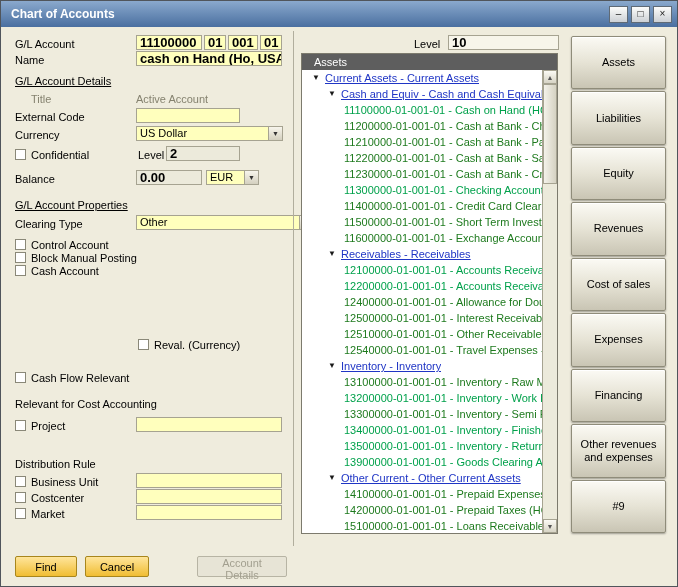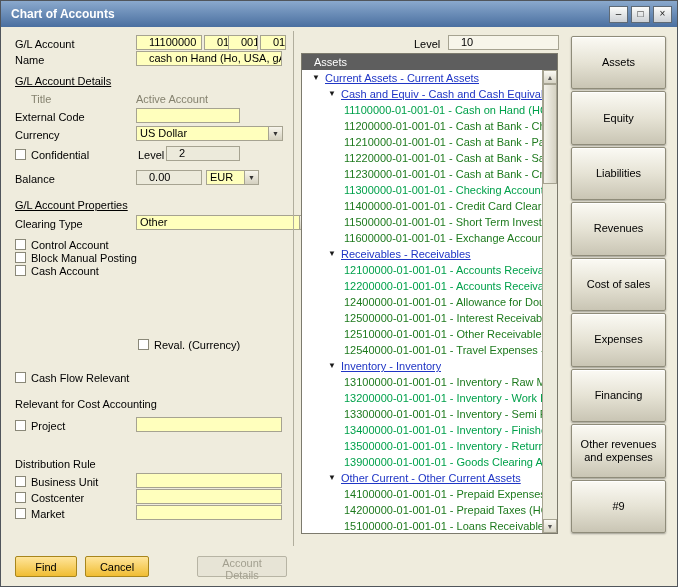--- a/index.html
+++ b/index.html
@@ -7,21 +7,21 @@
   .window{position:absolute;left:0;top:0;width:678px;height:587px;background:#efecdd;border:1px solid #50555b;box-sizing:border-box;}
   
   .titlebar{position:absolute;left:0;top:0;right:0;height:26px;background:linear-gradient(#8aa9cd,#4a6fa0);display:flex;align-items:center;padding:0 5px;box-sizing:border-box;gap:28px;}
   .title{color:#fff;font-weight:bold;font-size:12px;padding-left:5px;}
   .win-controls{margin-left:auto;display:flex;gap:3px;}
   .winbtn{width:19px;height:17px;border:1px solid #5f6a75;background:linear-gradient(#fcfcfa,#ccd0d5);font-size:10px;line-height:14px;text-align:center;padding:0;color:#222;font-family:inherit;cursor:pointer;}
   
   .lbl{position:absolute;font-size:11px;line-height:13px;color:#000;white-space:nowrap;}
   .muted{color:#85826f;}
   .section{text-decoration:underline;}
-  .fld{position:absolute;height:15px;box-sizing:border-box;border:1px solid #a6a391;font-size:11px;line-height:13px;padding:0 12px;background:#fff;overflow:hidden;white-space:nowrap;}
+  .fld{position:absolute;height:15px;box-sizing:border-box;border:1px solid #a6a391;font-size:13px;line-height:13px;padding:0 3px;background:#fff;overflow:hidden;white-space:nowrap;font-weight:bold;}
   .yellow{background:#ffffbd;}
   .grayf{background:#eceadb;}
   .whitef{background:#f7f5ea;}
   .chk{position:absolute;width:11px;height:11px;background:#fff;border:1px solid #8a8878;box-sizing:border-box;}
   .dd{position:absolute;display:flex;border:1px solid #a6a391;background:#ffffbd;height:15px;box-sizing:border-box;}
   .dd-val{flex:1;padding:0 3px;font-size:11px;line-height:13px;overflow:hidden;white-space:nowrap;}
   .dd-btn{width:13px;flex:none;background:linear-gradient(#f7f5ec,#d4d0bf);border-left:1px solid #a6a391;font-size:7px;text-align:center;line-height:13px;color:#333;cursor:pointer;}
   .divider{position:absolute;left:292px;top:30px;width:1px;height:515px;background:#b1ae9d;}
   
   .tree{position:absolute;left:300px;top:52px;width:257px;height:481px;background:#fff;border:1px solid #7c7a6d;box-sizing:border-box;}
@@ -268,23 +268,23 @@
       <div class="sb-btn">▲</div>
       <div class="sb-thumb"></div>
       <div class="sb-btn">▼</div>
     </div>
   </div>
 
   <div class="drawers">
 
       <button class="drawer"><span>Assets</span></button>
 
+      <button class="drawer"><span>Liabilities</span></button>
+
       <button class="drawer"><span>Equity</span></button>
-
-      <button class="drawer"><span>Liabilities</span></button>
 
       <button class="drawer"><span>Revenues</span></button>
 
       <button class="drawer"><span>Cost of sales</span></button>
 
       <button class="drawer"><span>Expenses</span></button>
 
       <button class="drawer"><span>Financing</span></button>
 
       <button class="drawer"><span>Other revenues and expenses</span></button>

